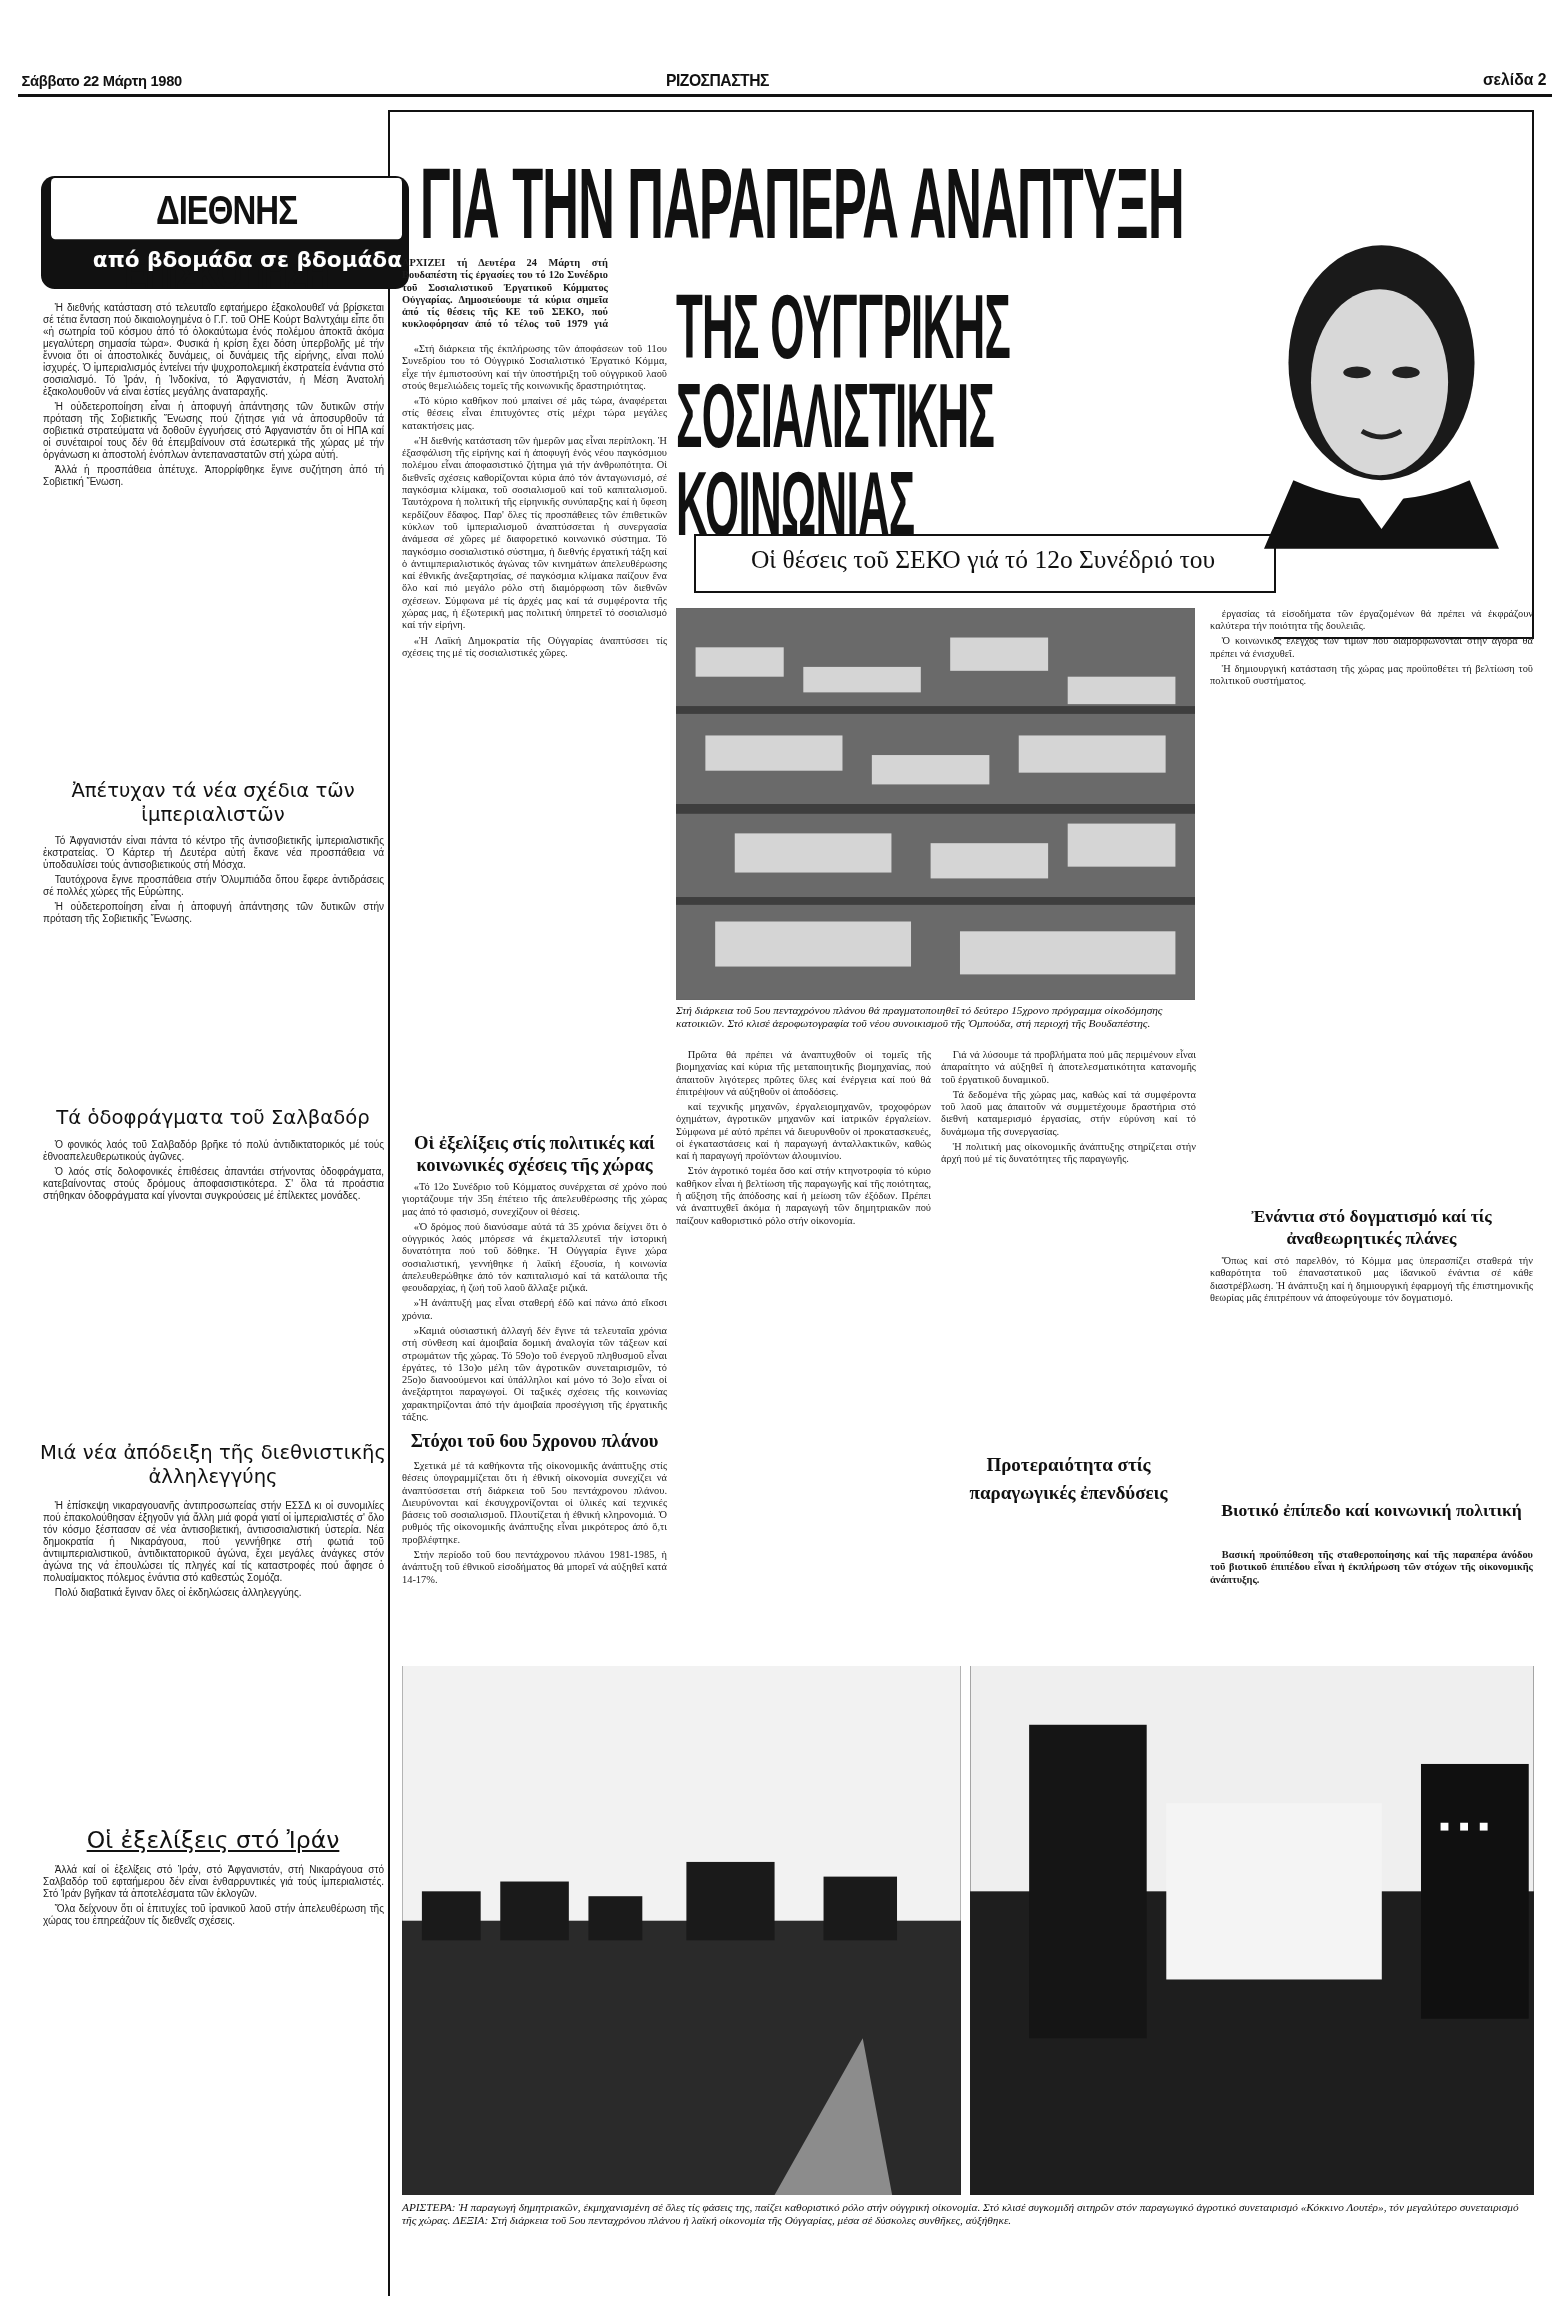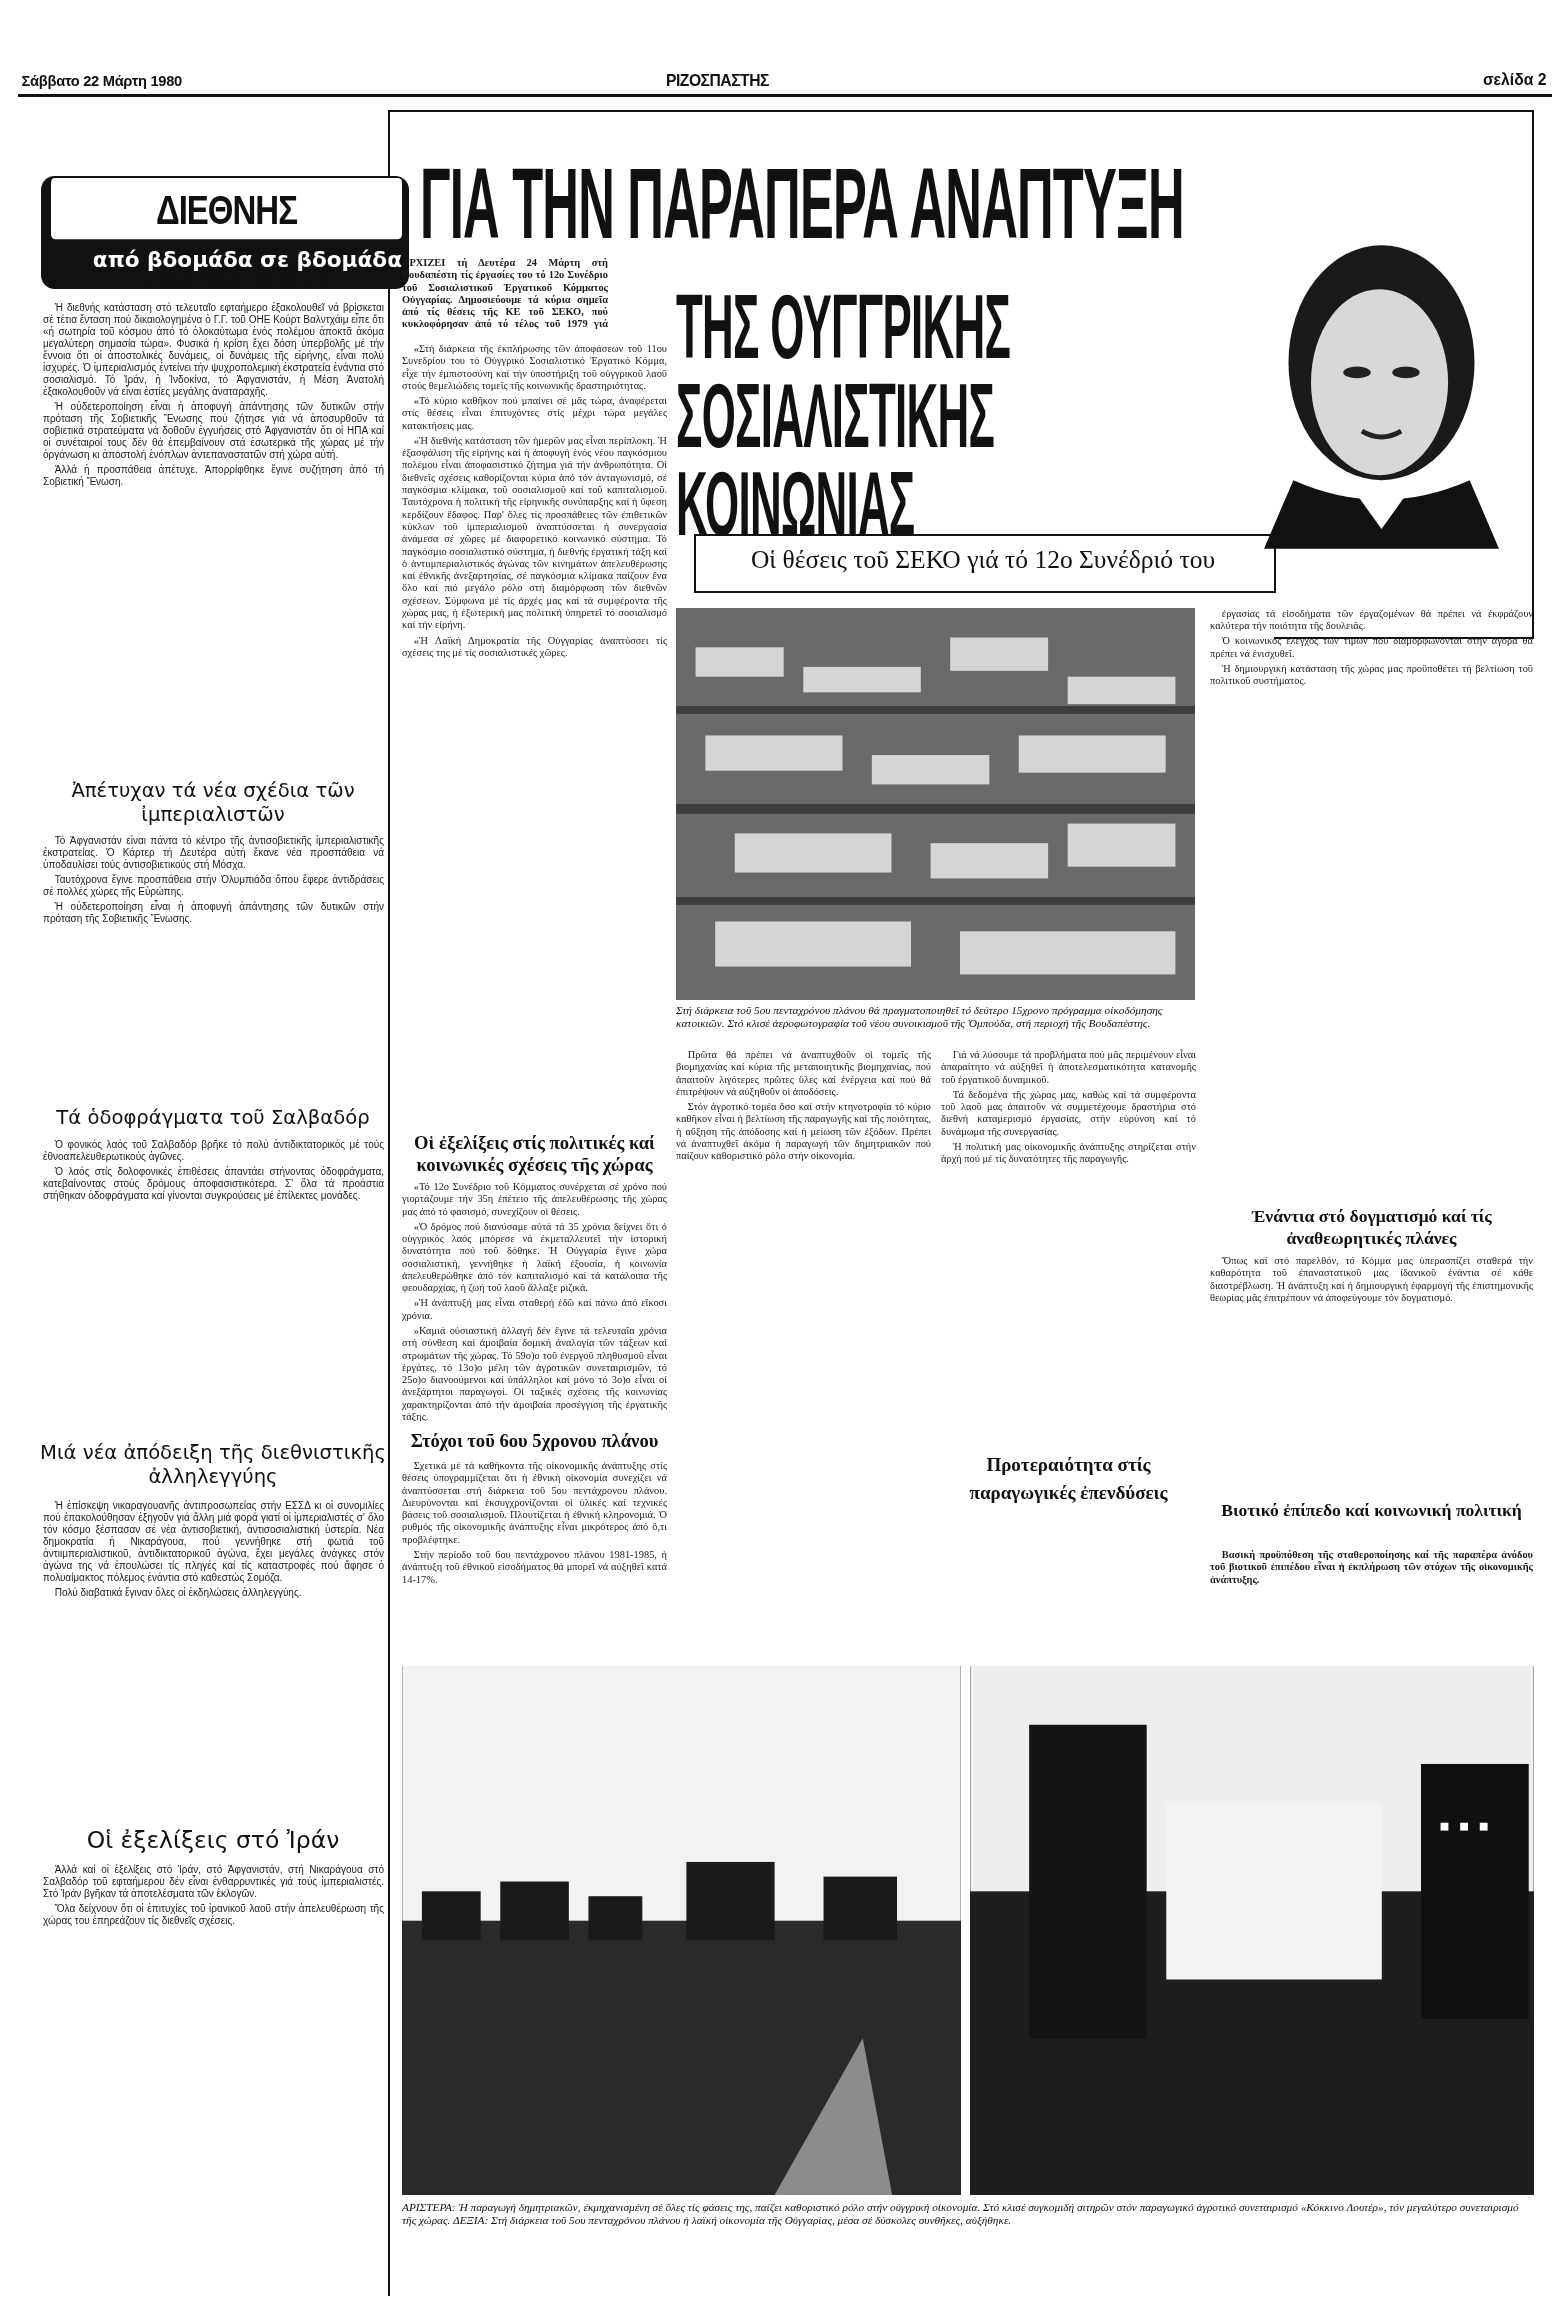--- a/index.html
+++ b/index.html
@@ -73,21 +73,21 @@
 <div class="col-head" style="left:39px; top:1106px; width:348px;">Τά ὁδοφράγματα τοῦ Σαλβαδόρ</div>
 <div class="col-text" style="left:43px; top:1139px; width:341px; height:314px;">
   <p>Ὁ φονικός λαός τοῦ Σαλβαδόρ βρῆκε τό πολύ ἀντιδικτατορικός μέ τούς ἐθνοαπελευθερωτικούς ἀγῶνες.</p>
   <p>Ὁ λαός στίς δολοφονικές ἐπιθέσεις ἀπαντάει στήνοντας ὁδοφράγματα, κατεβαίνοντας στούς δρόμους ἀποφασιστικότερα. Σ' ὅλα τά προάστια στήθηκαν ὁδοφράγματα καί γίνονται συγκρούσεις μέ ἐπίλεκτες μονάδες.</p>
 </div>
 <div class="col-head" style="left:39px; top:1441px; width:348px;">Μιά νέα ἀπόδειξη τῆς διεθνιστικῆς ἀλληλεγγύης</div>
 <div class="col-text" style="left:43px; top:1500px; width:341px; height:323px;">
   <p>Ἡ ἐπίσκεψη νικαραγουανῆς ἀντιπροσωπείας στήν ΕΣΣΔ κι οἱ συνομιλίες πού ἐπακολούθησαν ἐξηγοῦν γιά ἄλλη μιά φορά γιατί οἱ ἰμπεριαλιστές σ' ὅλο τόν κόσμο ξέσπασαν σέ νέα ἀντισοβιετική, ἀντισοσιαλιστική ὑστερία. Νέα δημοκρατία ἡ Νικαράγουα, πού γεννήθηκε στή φωτιά τοῦ ἀντιιμπεριαλιστικοῦ, ἀντιδικτατορικοῦ ἀγώνα, ἔχει μεγάλες ἀνάγκες στόν ἀγώνα της νά ἐπουλώσει τίς πληγές καί τίς καταστροφές πού ἄφησε ὁ πολυαίμακτος πόλεμος ἐνάντια στό καθεστώς Σομόζα.</p>
   <p>Πολύ διαβατικά ἔγιναν ὅλες οἱ ἐκδηλώσεις ἀλληλεγγύης.</p>
 </div>
-<div class="col-head" style="left:39px; top:1829px; width:348px; font-size:23.5px;">Οἱ ἐξελίξεις στό Ἰράν</div>
+<div class="col-head" style="left:39px; top:1829px; width:348px; font-size:23.5px;text-decoration:underline;">Οἱ ἐξελίξεις στό Ἰράν</div>
 <div class="col-text" style="left:43px; top:1864px; width:341px; height:412px;">
   <p>Ἀλλά καί οἱ ἐξελίξεις στό Ἰράν, στό Ἀφγανιστάν, στή Νικαράγουα στό Σαλβαδόρ τοῦ εφταήμερου δέν εἶναι ἐνθαρρυντικές γιά τούς ἰμπεριαλιστές. Στό Ἰράν βγῆκαν τά ἀποτελέσματα τῶν ἐκλογῶν.</p>
   <p>Ὅλα δείχνουν ὅτι οἱ ἐπιτυχίες τοῦ ἰρανικοῦ λαοῦ στήν ἀπελευθέρωση τῆς χώρας του ἐπηρεάζουν τίς διεθνεῖς σχέσεις.</p>
 </div>
 
 <div class="abs headline h1">ΓΙΑ ΤΗΝ ΠΑΡΑΠΕΡΑ ΑΝΑΠΤΥΞΗ</div>
 <div class="abs headline h2">ΤΗΣ ΟΥΓΓΡΙΚΗΣ</div>
 <div class="abs headline h3">ΣΟΣΙΑΛΙΣΤΙΚΗΣ</div>
 <div class="abs headline h4">ΚΟΙΝΩΝΙΑΣ</div>
 
@@ -154,20 +154,21 @@
   <p>»Καμιά οὐσιαστική ἀλλαγή δέν ἔγινε τά τελευταῖα χρόνια στή σύνθεση καί ἀμοιβαία δομική ἀναλογία τῶν τάξεων καί στρωμάτων τῆς χώρας. Τό 59ο)ο τοῦ ἐνεργοῦ πληθυσμοῦ εἶναι ἐργάτες, τό 13ο)ο μέλη τῶν ἀγροτικῶν συνεταιρισμῶν, τό 25ο)ο διανοούμενοι καί ὑπάλληλοι καί μόνο τό 3ο)ο εἶναι οἱ ἀνεξάρτητοι παραγωγοί. Οἱ ταξικές σχέσεις τῆς κοινωνίας χαρακτηρίζονται ἀπό τήν ἀμοιβαία προσέγγιση τῆς ἐργατικῆς τάξης.</p>
 </div>
 <div class="col-head col-head-b" style="left:402px; top:1429px; width:265px; font-size:18.6px;">Στόχοι τοῦ 6ου 5χρονου πλάνου</div>
 <div class="col-text serif-text" style="left:402px; top:1460px; width:265px; height:196px;">
   <p>Σχετικά μέ τά καθήκοντα τῆς οἰκονομικῆς ἀνάπτυξης στίς θέσεις ὑπογραμμίζεται ὅτι ἡ ἐθνική οἰκονομία συνεχίζει νά ἀναπτύσσεται στή διάρκεια τοῦ 5ου πεντάχρονου πλάνου. Διευρύνονται καί ἐκσυγχρονίζονται οἱ ὑλικές καί τεχνικές βάσεις τοῦ σοσιαλισμοῦ. Πλουτίζεται ἡ ἐθνική κληρονομιά. Ὁ ρυθμός τῆς οἰκονομικῆς ἀνάπτυξης εἶναι μικρότερος ἀπό ὅ,τι προβλέφτηκε.</p>
   <p>Στήν περίοδο τοῦ 6ου πεντάχρονου πλάνου 1981-1985, ἡ ἀνάπτυξη τοῦ ἐθνικοῦ εἰσοδήματος θά μπορεῖ νά αὐξηθεῖ κατά 14-17%.</p>
 </div>
 
 <div class="col-text serif-text" style="left:676px; top:1049px; width:255px; height:608px;">
   <p>Πρῶτα θά πρέπει νά ἀναπτυχθοῦν οἱ τομεῖς τῆς βιομηχανίας καί κύρια τῆς μεταποιητικῆς βιομηχανίας, πού ἀπαιτοῦν λιγότερες πρῶτες ὕλες καί ἐνέργεια καί πού θά ἐπιτρέψουν νά αὐξηθοῦν οἱ ἀποδόσεις.</p>
+  <p>καί τεχνικῆς μηχανῶν, ἐργαλειομηχανῶν, τροχοφόρων ὀχημάτων, ἀγροτικῶν μηχανῶν καί ἰατρικῶν ἐργαλείων. Σύμφωνα μέ αὐτό πρέπει νά διευρυνθοῦν οἱ προκατασκευές, οἱ ἐγκαταστάσεις καί ἡ παραγωγή ἀνταλλακτικῶν, καθώς καί ἡ παραγωγή προϊόντων ἀλουμινίου.</p>
   <p>Στόν ἀγροτικό τομέα ὅσο καί στήν κτηνοτροφία τό κύριο καθῆκον εἶναι ἡ βελτίωση τῆς παραγωγῆς καί τῆς ποιότητας, ἡ αὔξηση τῆς ἀπόδοσης καί ἡ μείωση τῶν ἐξόδων. Πρέπει νά ἀναπτυχθεῖ ἀκόμα ἡ παραγωγή τῶν δημητριακῶν πού παίζουν καθοριστικό ρόλο στήν οἰκονομία.</p>
 </div>
 <div class="col-text serif-text" style="left:941px; top:1049px; width:255px; height:392px;">
   <p>Γιά νά λύσουμε τά προβλήματα πού μᾶς περιμένουν εἶναι ἀπαραίτητο νά αὐξηθεῖ ἡ ἀποτελεσματικότητα κατανομῆς τοῦ ἐργατικοῦ δυναμικοῦ.</p>
   <p>Τά δεδομένα τῆς χώρας μας, καθώς καί τά συμφέροντα τοῦ λαοῦ μας ἀπαιτοῦν νά συμμετέχουμε δραστήρια στό διεθνή καταμερισμό ἐργασίας, στήν εὐρύνση καί τό δυνάμωμα τῆς συνεργασίας.</p>
   <p>Ἡ πολιτική μας οἰκονομικῆς ἀνάπτυξης στηρίζεται στήν ἀρχή πού μέ τίς δυνατότητες τῆς παραγωγῆς.</p>
 </div>
 <div class="col-head col-head-b" style="left:941px; top:1451px; width:255px; font-size:19px; line-height:28px;">Προτεραιότητα στίς παραγωγικές ἐπενδύσεις</div>
 
 <div class="col-head col-head-b" style="left:1210px; top:1206px; width:323px; font-size:17.6px; line-height:21.6px;">Ἐνάντια στό δογματισμό καί τίς ἀναθεωρητικές πλάνες</div>

